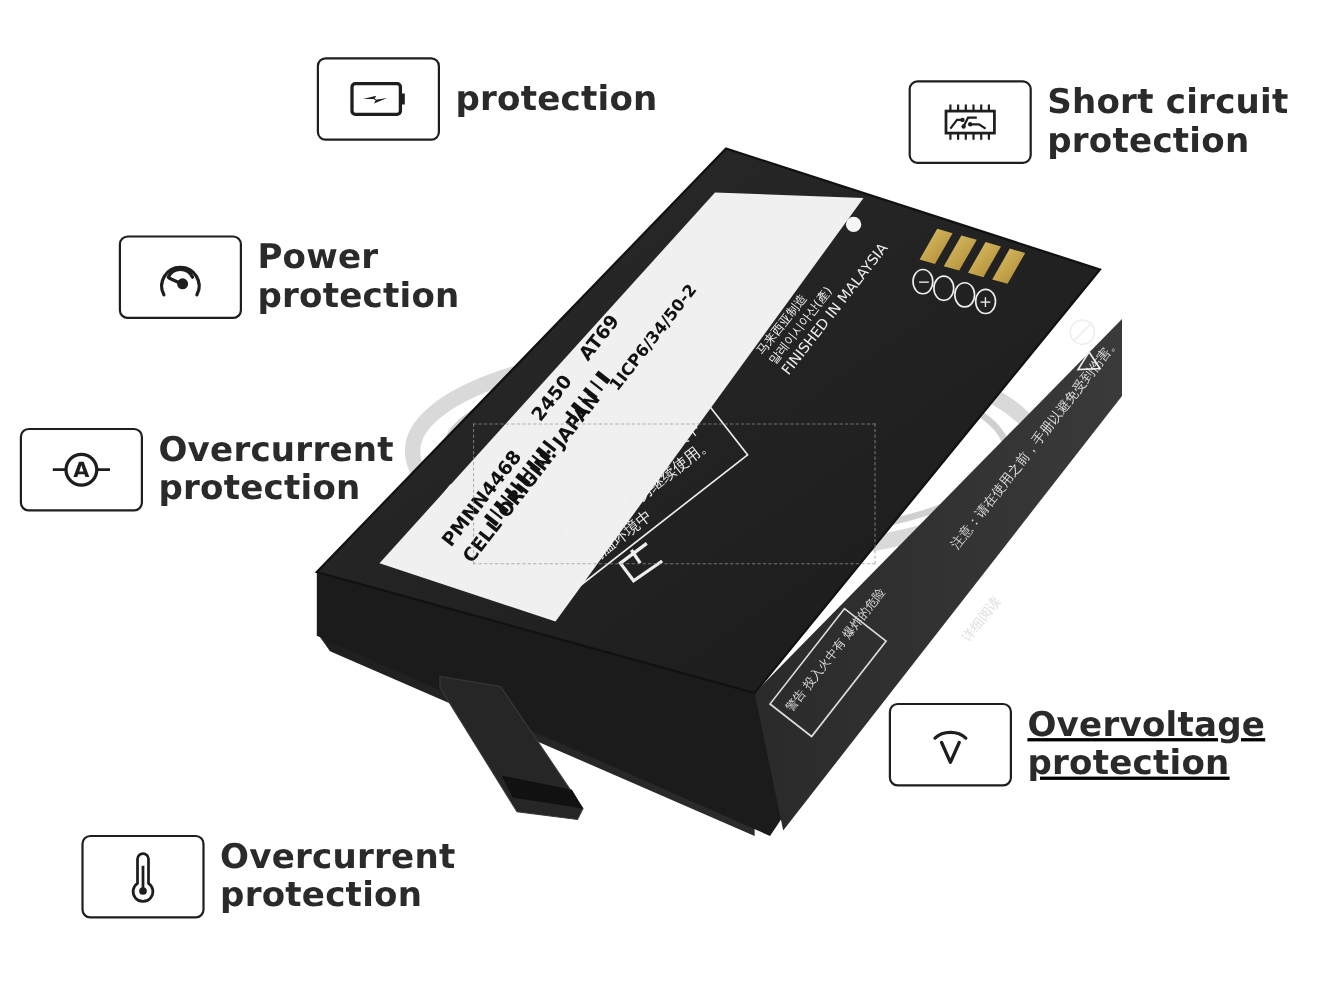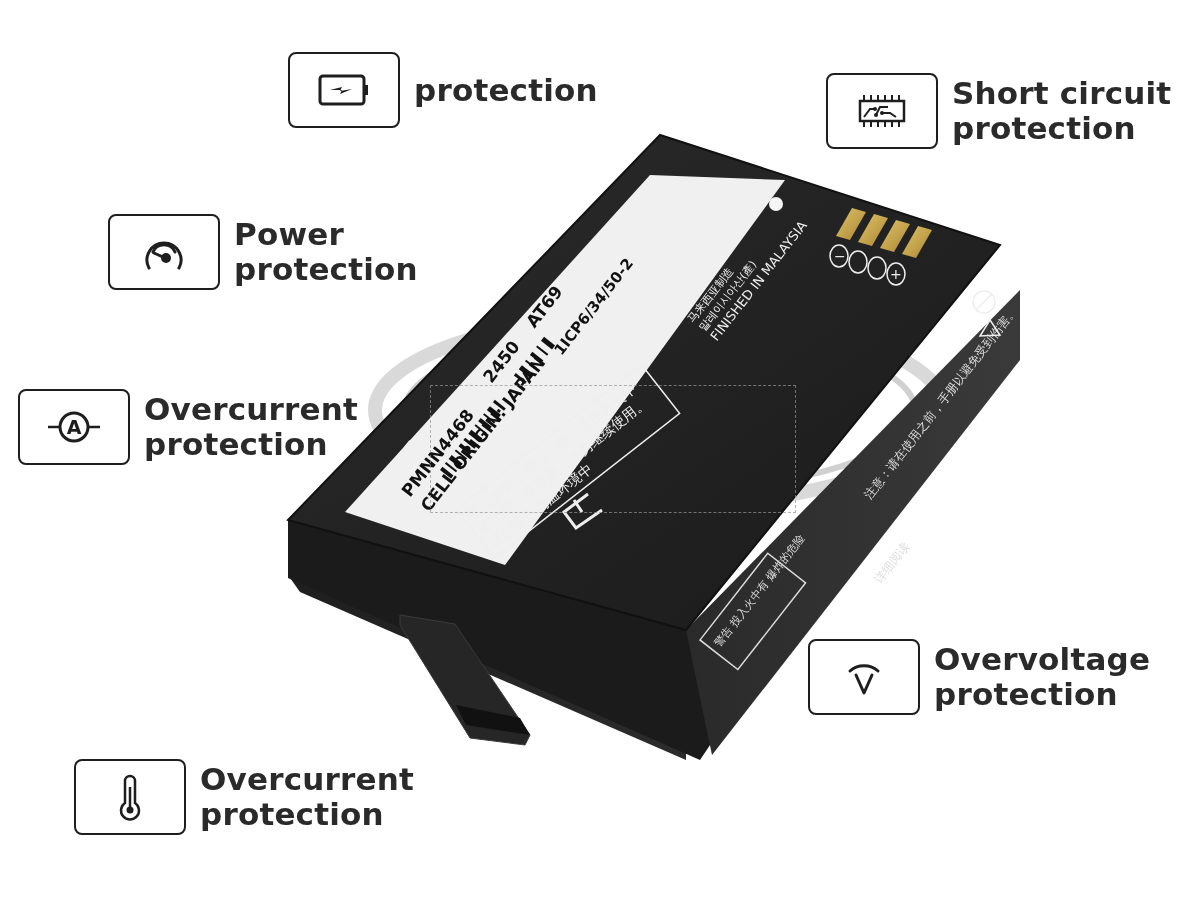--- a/index.html
+++ b/index.html
@@ -233,21 +233,21 @@
       <circle cx="32" cy="24" r="14" fill="none" stroke="#1e1e1e" stroke-width="3"></circle>
       <text x="32" y="31" text-anchor="middle" font-family="DejaVu Sans, sans-serif" font-weight="bold" font-size="19" fill="#1e1e1e">A</text>
     </svg>
   </div>
   <div class="feature-text">
     <span>Overcurrent</span>
     <span>protection</span>
   </div>
 </div>
 
-<div class="feature" style="left:808px; top:639px;">
+<div class="feature" style="left:808px; top:639px;text-decoration:underline;">
   <div class="icon-box">
     <svg viewBox="0 0 64 48">
       <path d="M 18 18 A 18 14 0 0 1 46 18" fill="none" stroke="#1e1e1e" stroke-width="3" stroke-linecap="round"></path>
       <path d="M 24 22 L 32 40 L 40 22" fill="none" stroke="#1e1e1e" stroke-width="3" stroke-linecap="round" stroke-linejoin="round"></path>
     </svg>
   </div>
   <div class="feature-text">
     <span>Overvoltage</span>
     <span>protection</span>
   </div>

